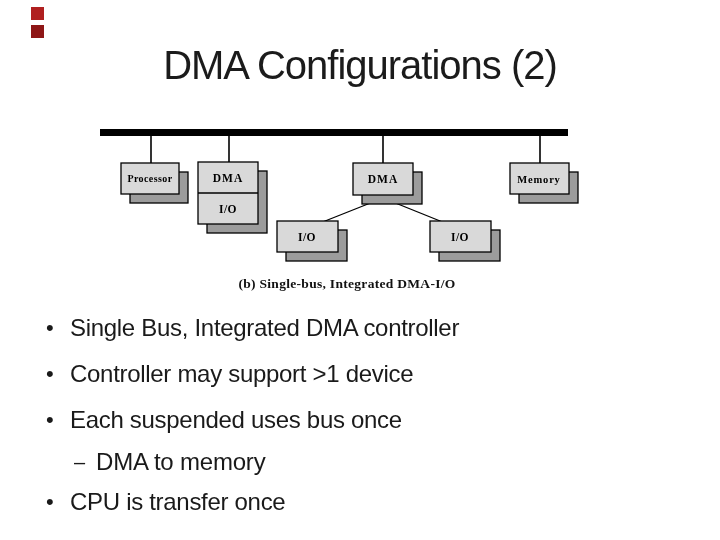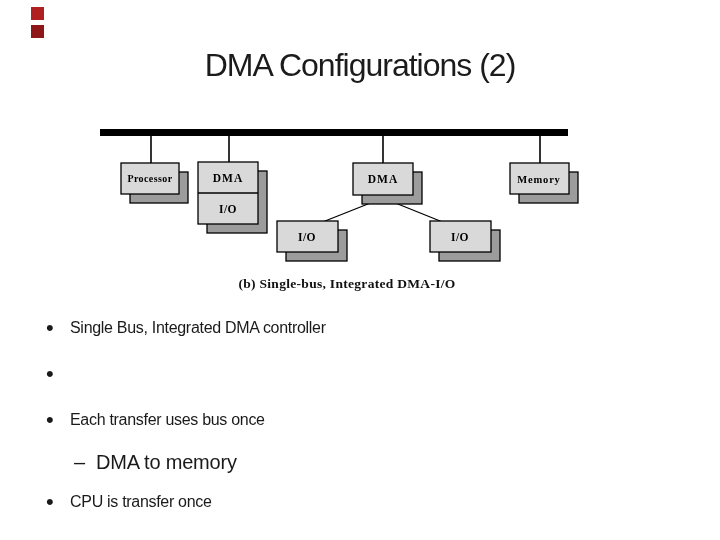--- a/index.html
+++ b/index.html
@@ -14,21 +14,21 @@
   
   .corner-marks{position:absolute;left:31px;top:7px;width:13px;}
   .corner-marks .sq{width:13px;height:13px;margin-bottom:5px;}
   .sq1{background:var(--accent-red,#b02020);}
   .sq2{background:var(--accent-red-dark,#8e1616);}
 
   
   .title{
     position:absolute;top:40px;left:0;width:720px;
     text-align:center;
-    font-size:32px;line-height:50px;
+    font-size:40px;line-height:50px;
     letter-spacing:-1px;
     color:#1b1b1b;
     white-space:nowrap;
   }
 
   
   .diagram{position:absolute;left:0;top:118px;width:628px;height:180px;}
   .diagram svg{display:block;}
   .node-label{
     font-family:"Liberation Serif","DejaVu Serif",serif;
@@ -41,31 +41,31 @@
 
   
   .bullets{position:absolute;left:0;top:0;width:720px;}
   .b-row{position:absolute;left:0;width:680px;white-space:nowrap;}
   .b-row .dot{
     position:absolute;left:46px;top:0;
     font-size:22px;line-height:30px;
   }
   .b-row .txt{
     display:block;margin-left:70px;
-    font-size:16px;line-height:30px;letter-spacing:-.3px;
+    font-size:24px;line-height:30px;letter-spacing:-.3px;
   }
   .b1{top:313px;} .b2{top:359px;} .b3{top:405px;} .b5{top:487px;}
   .b-sub{position:absolute;left:0;top:449px;width:680px;white-space:nowrap;}
   .b-sub .dash{
     position:absolute;left:74px;top:0;
     font-size:20px;line-height:26px;
   }
   .b-sub .txt{
     display:block;margin-left:96px;
-    font-size:20px;line-height:26px;letter-spacing:-.2px;
+    font-size:24px;line-height:26px;letter-spacing:-.2px;
   }
 </style>
 </head>
 <body>
 
 <div class="slide">
 
   <div class="corner-marks">
     <div class="sq sq1"></div>
     <div class="sq sq2"></div>
@@ -132,24 +132,25 @@
     </svg>
   </div>
 
   <div class="bullets">
     <div class="b-row b1">
       <span class="dot">•</span>
       <span class="txt">Single Bus, Integrated DMA controller</span>
     </div>
     <div class="b-row b2">
       <span class="dot">•</span>
+      <span class="txt">Controller may support &gt;1 device</span>
     </div>
     <div class="b-row b3">
       <span class="dot">•</span>
-      <span class="txt">Each transfer uses bus once</span>
+      <span class="txt">Each suspended uses bus once</span>
     </div>
     <div class="b-sub">
       <span class="dash">–</span>
       <span class="txt">DMA to memory</span>
     </div>
     <div class="b-row b5">
       <span class="dot">•</span>
       <span class="txt">CPU is transfer once</span>
     </div>
   </div>

